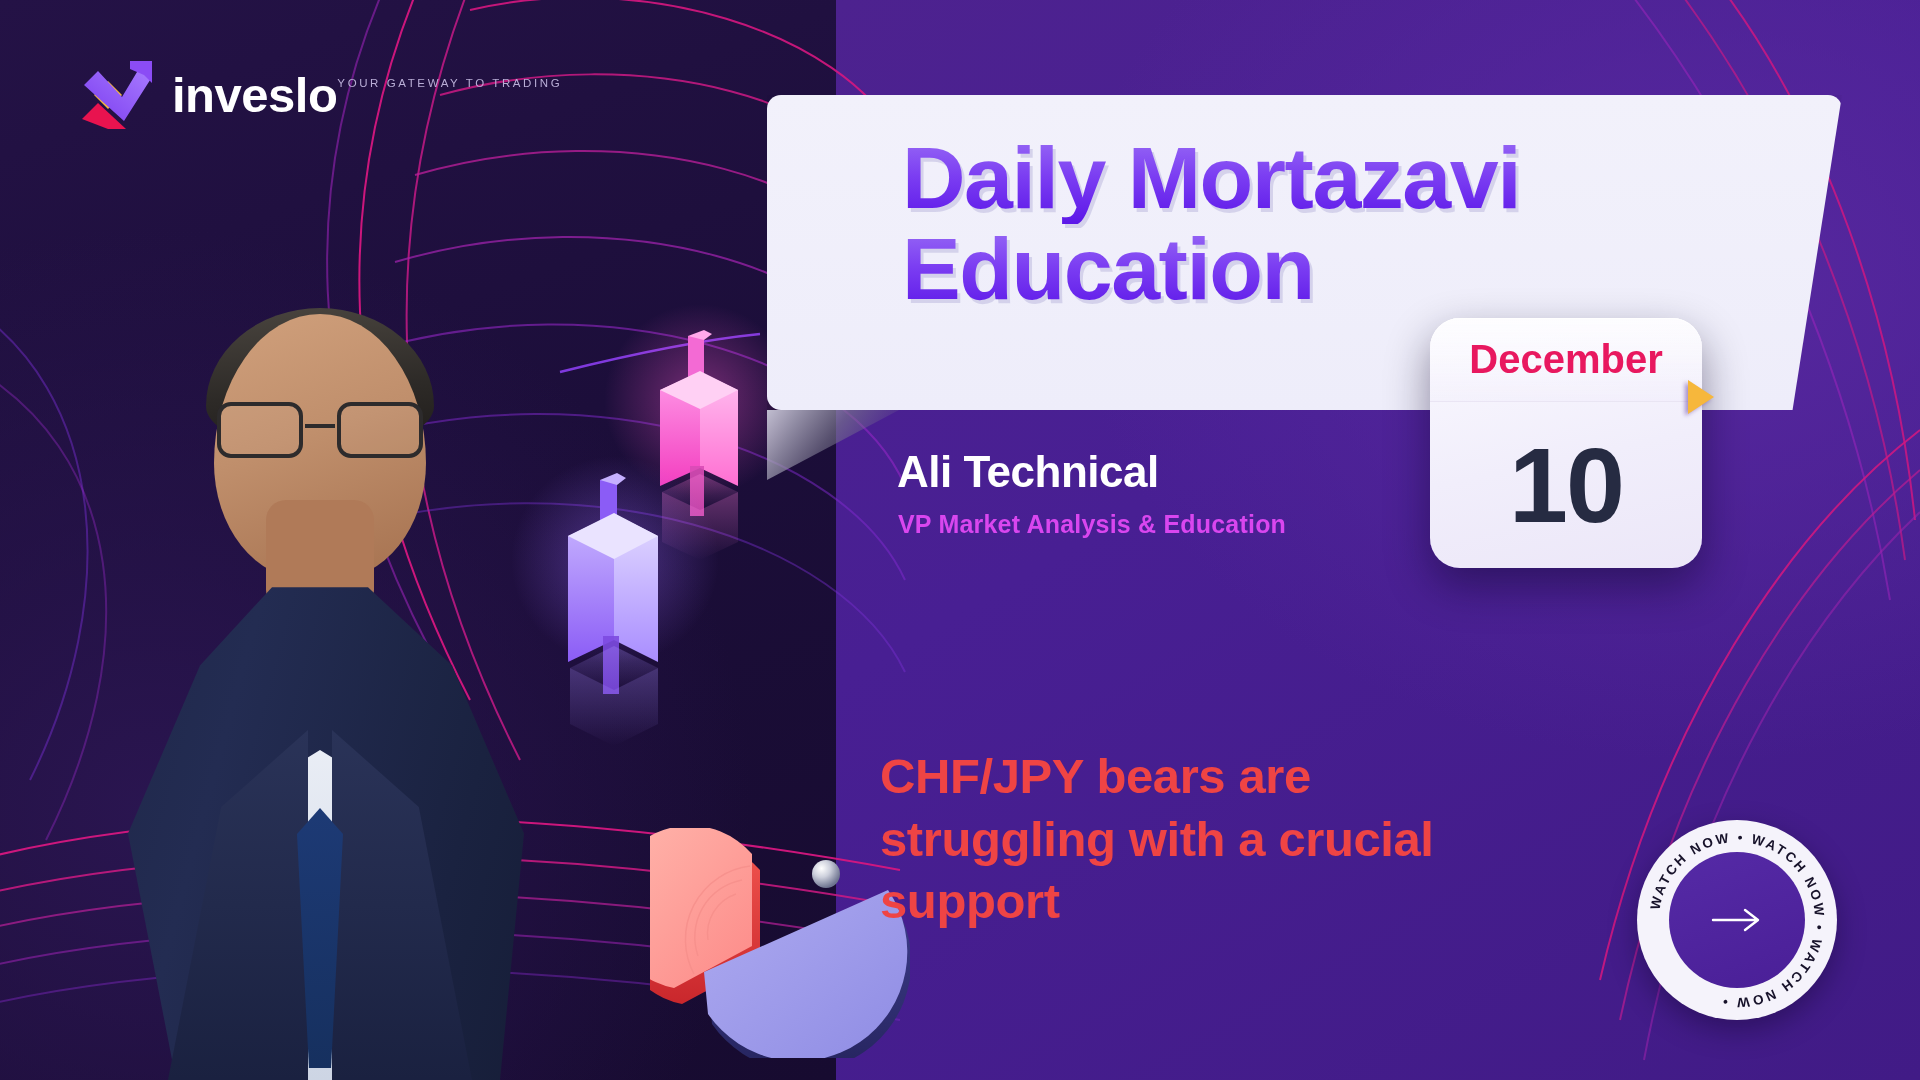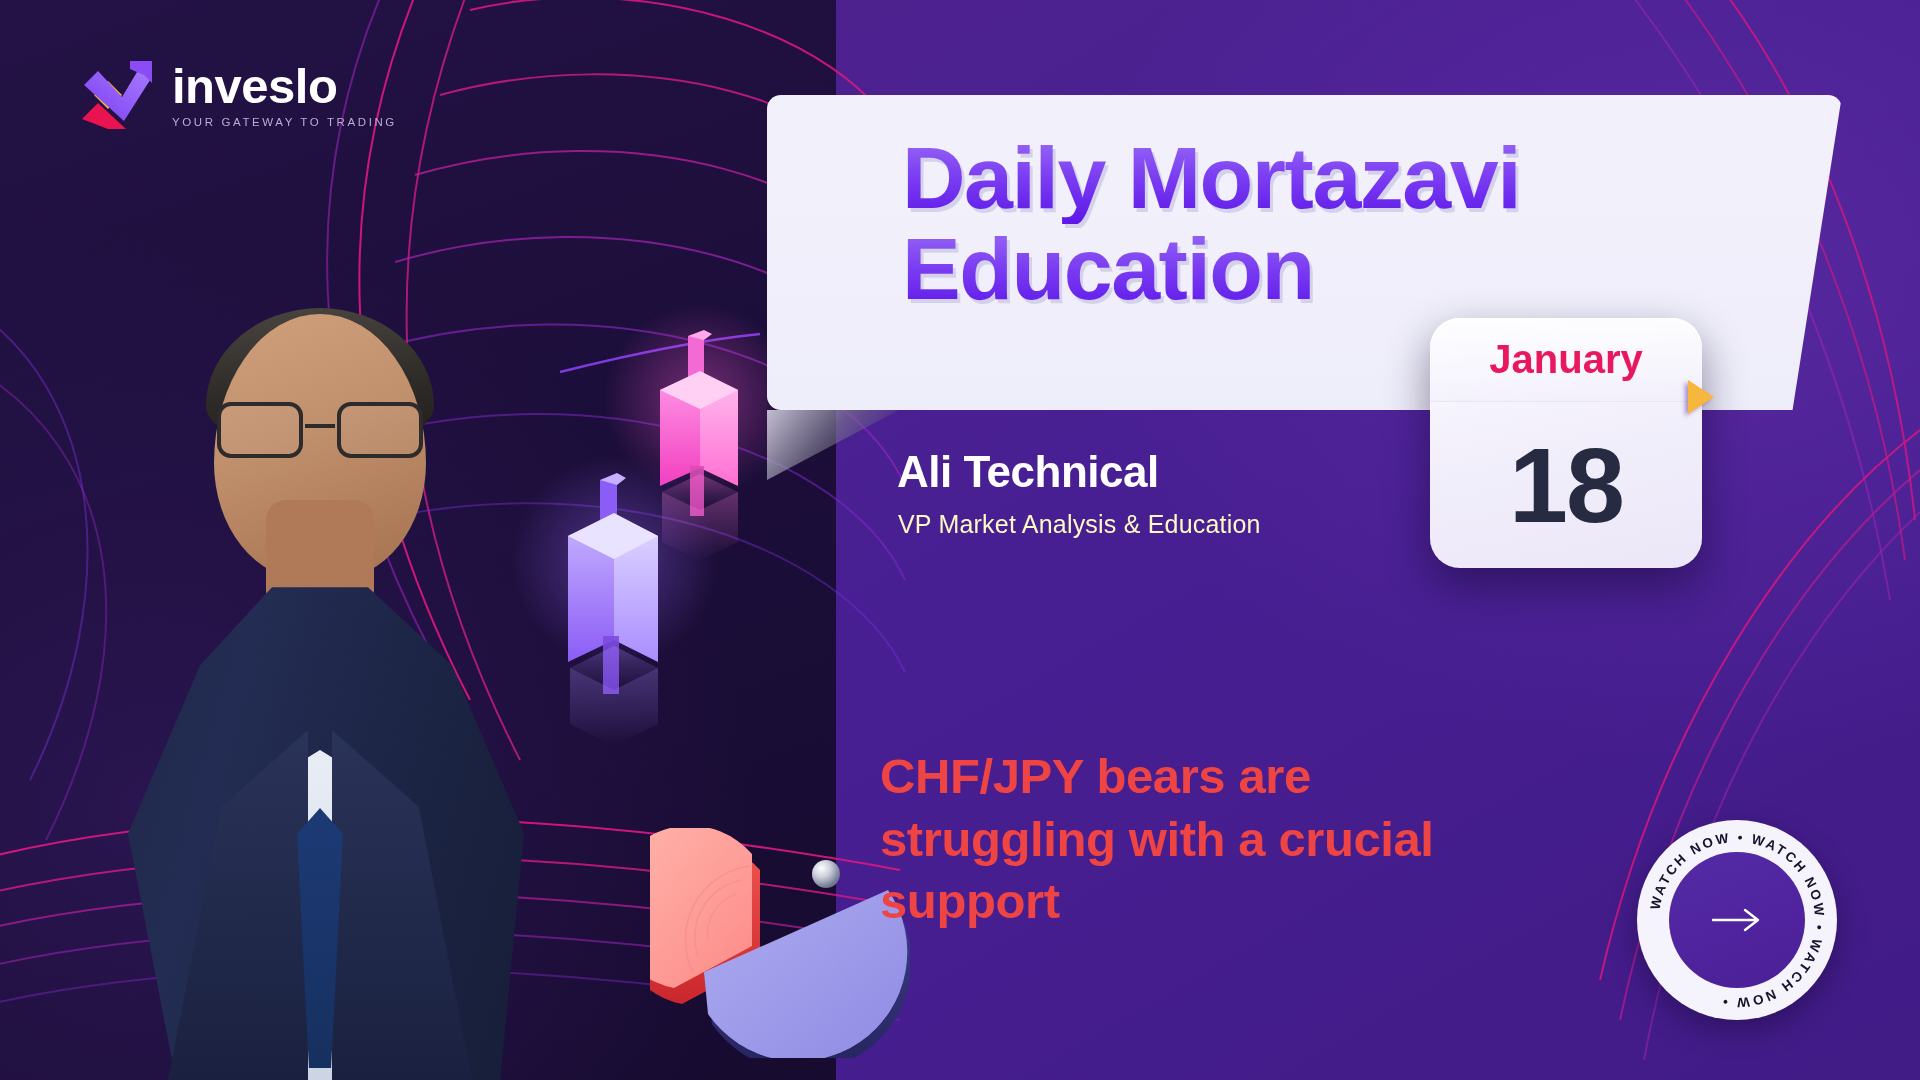--- a/index.html
+++ b/index.html
@@ -148,21 +148,21 @@
     filter:drop-shadow(-3px 2px 2px rgba(90,50,160,0.5));
   }
 
   
   .presenter-name {
     position:absolute; left:897px; top:447px;
     font-size:44px; font-weight:700; color:#ffffff; letter-spacing:-0.5px;
   }
   .presenter-role {
     position:absolute; left:898px; top:510px;
-    font-size:25px; font-weight:400; color:#fef9c3; letter-spacing:0.2px;
+    font-size:25px; font-weight:700; color:#d946ef; letter-spacing:0.2px;
   }
 
   
   .headline {
     position:absolute; left:880px; top:745px; width:620px;
     font-size:49px; font-weight:600; color:#ef4444;
     line-height:1.28; letter-spacing:-0.4px;
   }
 
   
@@ -182,21 +182,21 @@
   .wb-arrow {
     position:absolute; left:50%; top:50%; transform:translate(-50%,-50%);
     width:52px; height:24px;
   }
   .wb-text { position:absolute; inset:0; }
   .wb-text text { font-size:13.5px; font-weight:700; letter-spacing:2.4px; fill:#17122a; }
 
   
   .logo { position:absolute; left:78px; top:55px; display:flex; align-items:center; gap:16px; }
   .logo-mark { width:78px; height:80px; }
-  .logo-words { display:flex; flex-direction:column; }
+  .logo-words { display:flex; flex-direction:row; }
   .logo-name { font-size:49px; font-weight:700; color:#ffffff; line-height:0.98; letter-spacing:-0.5px; }
   .logo-tag { font-size:11.5px; font-weight:500; color:#b9aed6; letter-spacing:2.6px; margin-top:6px; margin-left:0; }
 </style>
 </head>
 <body>
 
 <div id="stage">
 
   <div class="panel-dark"></div>
   <div class="panel-purple"></div>
@@ -365,23 +365,23 @@
   <div class="title-card">
     <div class="tc-inner">
       <div class="title-text">Daily Mortazavi</div>
       <div class="title-text">Education</div>
     </div>
   </div>
   <div class="card-fold"></div>
 
   <div class="calendar">
     <div class="cal-head">
-      <span class="cal-month">January</span>
+      <span class="cal-month">December</span>
     </div>
-    <div class="cal-day">18</div>
+    <div class="cal-day">10</div>
     <div class="cal-tab"></div>
   </div>
 
   <div class="presenter-name">Ali Technical</div>
   <div class="presenter-role">VP Market Analysis &amp; Education</div>
 
   <div class="headline">CHF/JPY bears are struggling with a crucial support</div>
 
   <div class="watch-badge">
     <div class="wb-ring"></div>

